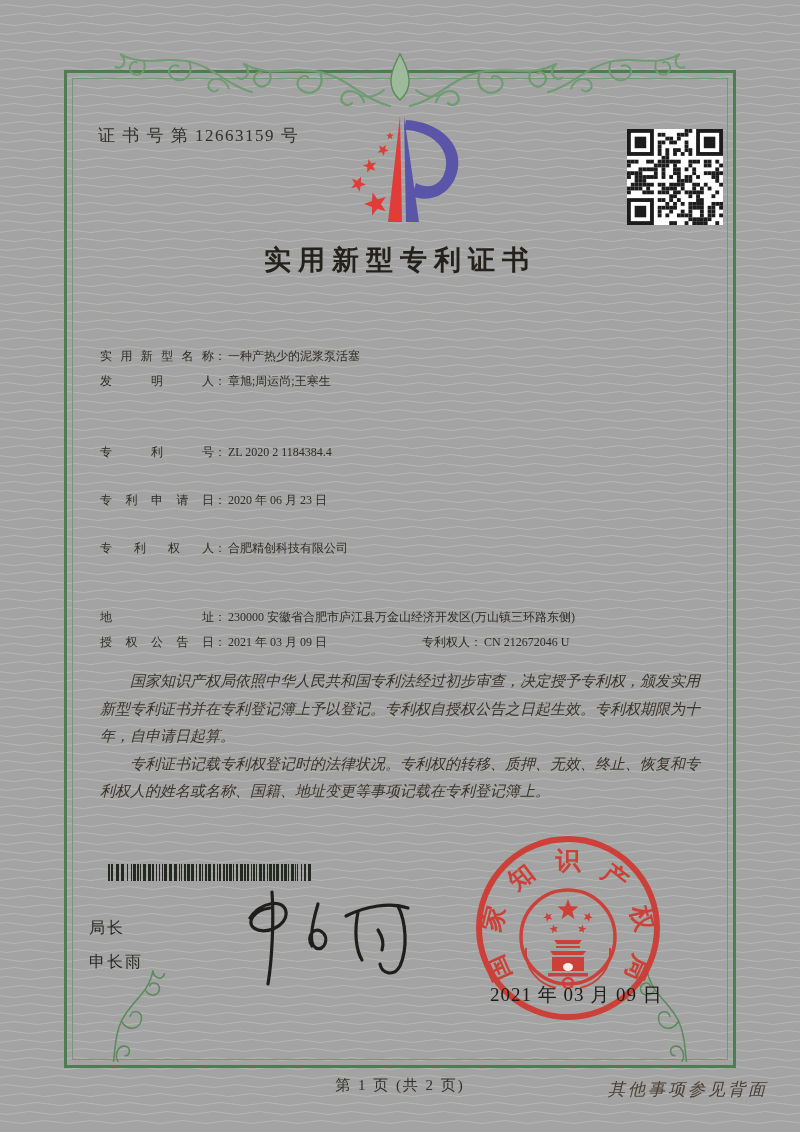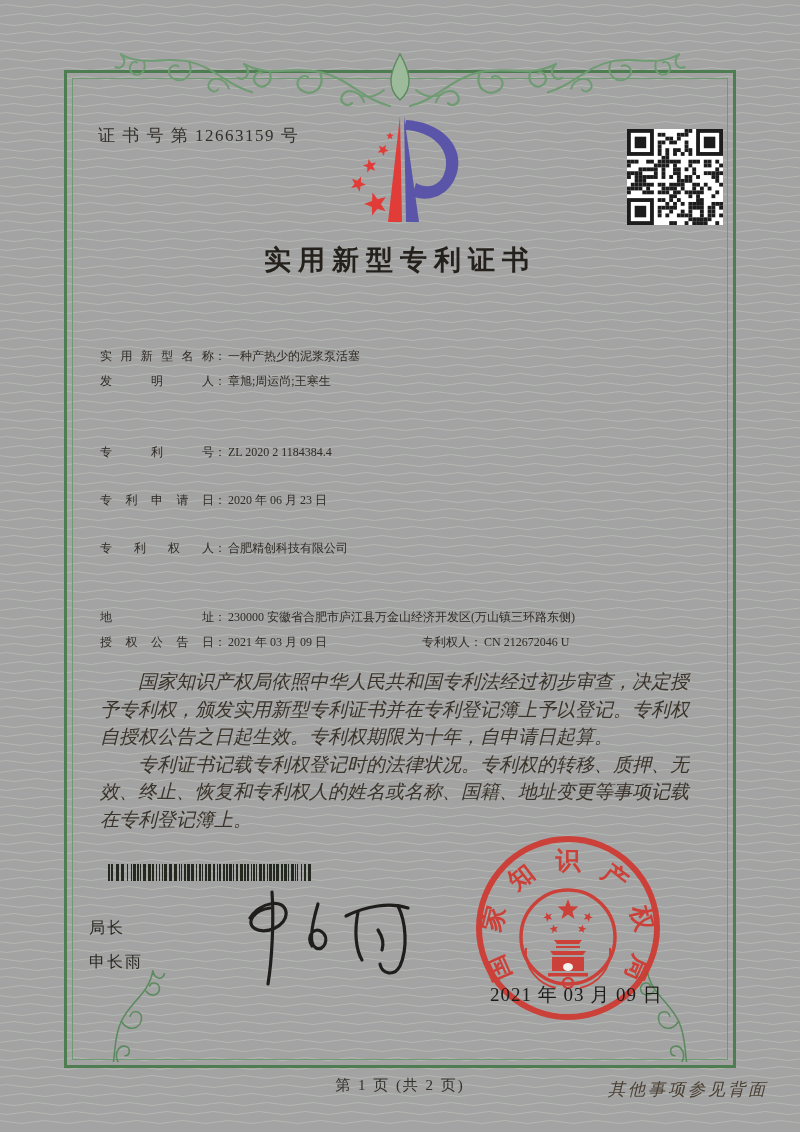--- a/index.html
+++ b/index.html
@@ -26,21 +26,21 @@
   }
   .field-row{left:100px;width:606px;font-size:12px;color:var(--text-dark);white-space:nowrap;}
   .field-row.wrap{white-space:normal;display:flex;margin-top:22px;}
   .f-label{
     display:inline-block;width:114px;text-align:justify;text-align-last:justify;
     -moz-text-align-last:justify;flex:0 0 114px;
   }
   .f-colon{display:inline-block;}
   .f-value{padding-left:2px;}
   .grant-no-part{position:absolute;left:322px;top:0;white-space:nowrap;}
-  .paragraphs{left:100px;top:668px;width:606px;font-size:19px;line-height:27.5px;
+  .paragraphs{left:100px;top:668px;width:606px;font-size:15px;line-height:27.5px;
     color:#3a332a;font-style:italic;}
   .paragraphs p{margin:0;text-indent:2em;}
   .signer{left:89px;font-size:16px;color:#2b2823;letter-spacing:2px;}
   .seal-wrap{left:470px;top:830px;width:196px;height:196px;opacity:0.93;}
   .seal-char{font-family:"Liberation Serif","DejaVu Serif",serif;font-weight:bold;}
   .seal-date{left:490px;top:982px;font-size:19px;color:#1d1b18;letter-spacing:1px;white-space:nowrap;}
   .page-footer{left:64px;top:1036px;width:672px;text-align:center;font-size:15px;color:#33302b;letter-spacing:2px;margin-top:40px;}
   .back-note{left:0;top:1078px;width:768px;text-align:right;font-size:17px;font-style:italic;
     color:#4a3f33;letter-spacing:3px;}
   svg{display:block;}

